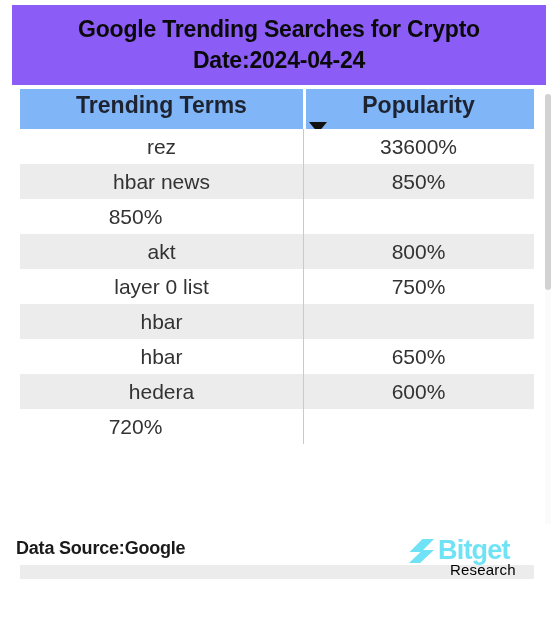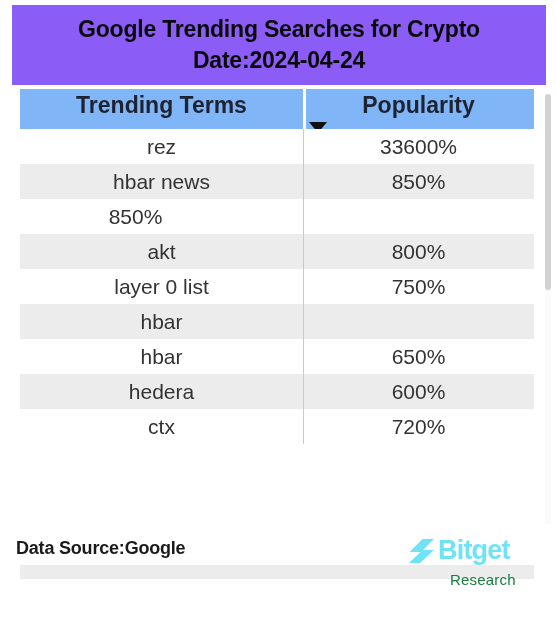--- a/index.html
+++ b/index.html
@@ -183,23 +183,23 @@
     left: 32px;
     top: 2px;
     font-size: 27px;
     font-weight: bold;
     color: #6FE3F5;
     letter-spacing: -0.8px;
   }
   #brand-sub {
     position: absolute;
     left: 44px;
-    top: 38px;
+    top: 28px;
     font-size: 15px;
-    color: #15803d;
+    color: #000000;
     letter-spacing: 0.2px;
   }
 </style>
 </head>
 <body>
 
 <div id="title-banner">
   <div class="banner-line">Google Trending Searches for Crypto</div>
   <div class="banner-line">Date:2024-04-24</div>
 </div>
@@ -240,21 +240,20 @@
     </div>
     <div class="trow">
       <div class="td">hbar</div>
       <div class="td col-pop">650%</div>
     </div>
     <div class="trow alt">
       <div class="td">hedera</div>
       <div class="td col-pop">600%</div>
     </div>
     <div class="trow">
-      <div class="td">ctx</div>
       <div class="td col-pop">720%</div>
     </div>
 
     <div id="clip-mask">
       <div id="clip-row"></div>
     </div>
   </div>
 </div>
 
 <div id="scrollbar-track"></div>

